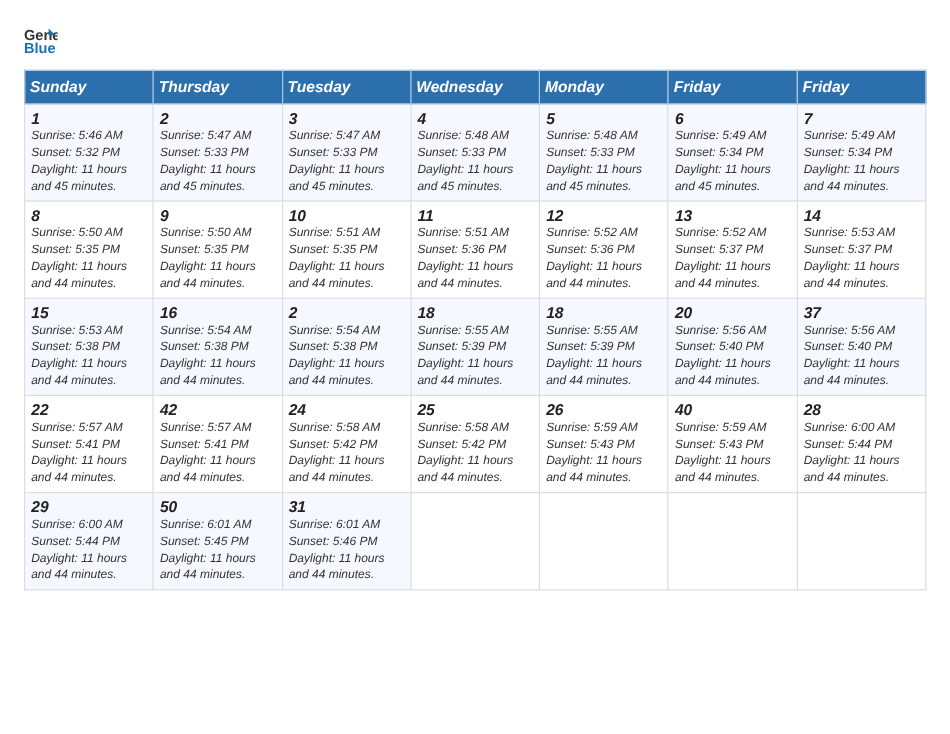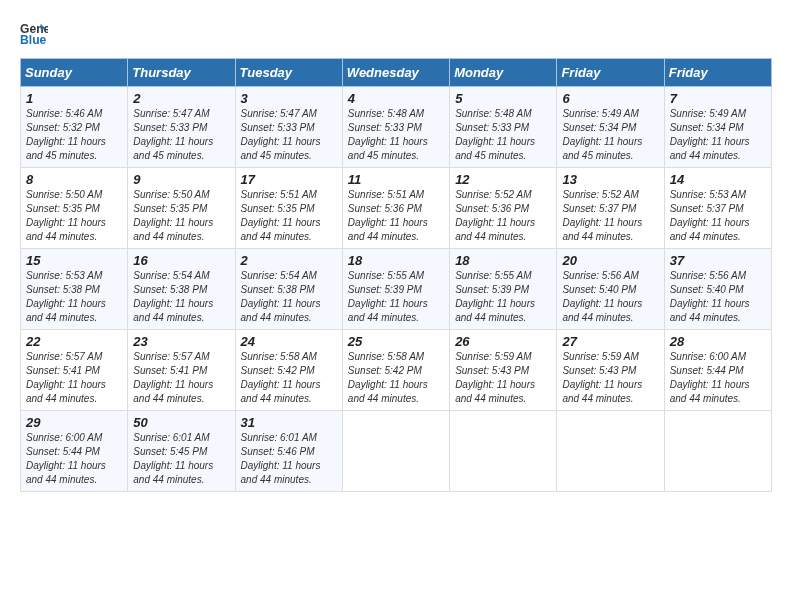--- a/index.html
+++ b/index.html
@@ -176,21 +176,21 @@
 and 44 minutes.</div>
         </td>
         <td>
           <span class="day-num">9</span>
           <div class="day-info" style="white-space: pre-line;">Sunrise: 5:50 AM
 Sunset: 5:35 PM
 Daylight: 11 hours
 and 44 minutes.</div>
         </td>
         <td>
-          <span class="day-num">17</span>
+          <span class="day-num">10</span>
           <div class="day-info" style="white-space: pre-line;">Sunrise: 5:51 AM
 Sunset: 5:35 PM
 Daylight: 11 hours
 and 44 minutes.</div>
         </td>
         <td>
           <span class="day-num">11</span>
           <div class="day-info" style="white-space: pre-line;">Sunrise: 5:51 AM
 Sunset: 5:36 PM
 Daylight: 11 hours
@@ -271,21 +271,21 @@
       </tr>
       <tr>
         <td>
           <span class="day-num">22</span>
           <div class="day-info" style="white-space: pre-line;">Sunrise: 5:57 AM
 Sunset: 5:41 PM
 Daylight: 11 hours
 and 44 minutes.</div>
         </td>
         <td>
-          <span class="day-num">23</span>
+          <span class="day-num">42</span>
           <div class="day-info" style="white-space: pre-line;">Sunrise: 5:57 AM
 Sunset: 5:41 PM
 Daylight: 11 hours
 and 44 minutes.</div>
         </td>
         <td>
           <span class="day-num">24</span>
           <div class="day-info" style="white-space: pre-line;">Sunrise: 5:58 AM
 Sunset: 5:42 PM
 Daylight: 11 hours
@@ -299,21 +299,21 @@
 and 44 minutes.</div>
         </td>
         <td>
           <span class="day-num">26</span>
           <div class="day-info" style="white-space: pre-line;">Sunrise: 5:59 AM
 Sunset: 5:43 PM
 Daylight: 11 hours
 and 44 minutes.</div>
         </td>
         <td>
-          <span class="day-num">27</span>
+          <span class="day-num">40</span>
           <div class="day-info" style="white-space: pre-line;">Sunrise: 5:59 AM
 Sunset: 5:43 PM
 Daylight: 11 hours
 and 44 minutes.</div>
         </td>
         <td>
           <span class="day-num">28</span>
           <div class="day-info" style="white-space: pre-line;">Sunrise: 6:00 AM
 Sunset: 5:44 PM
 Daylight: 11 hours

